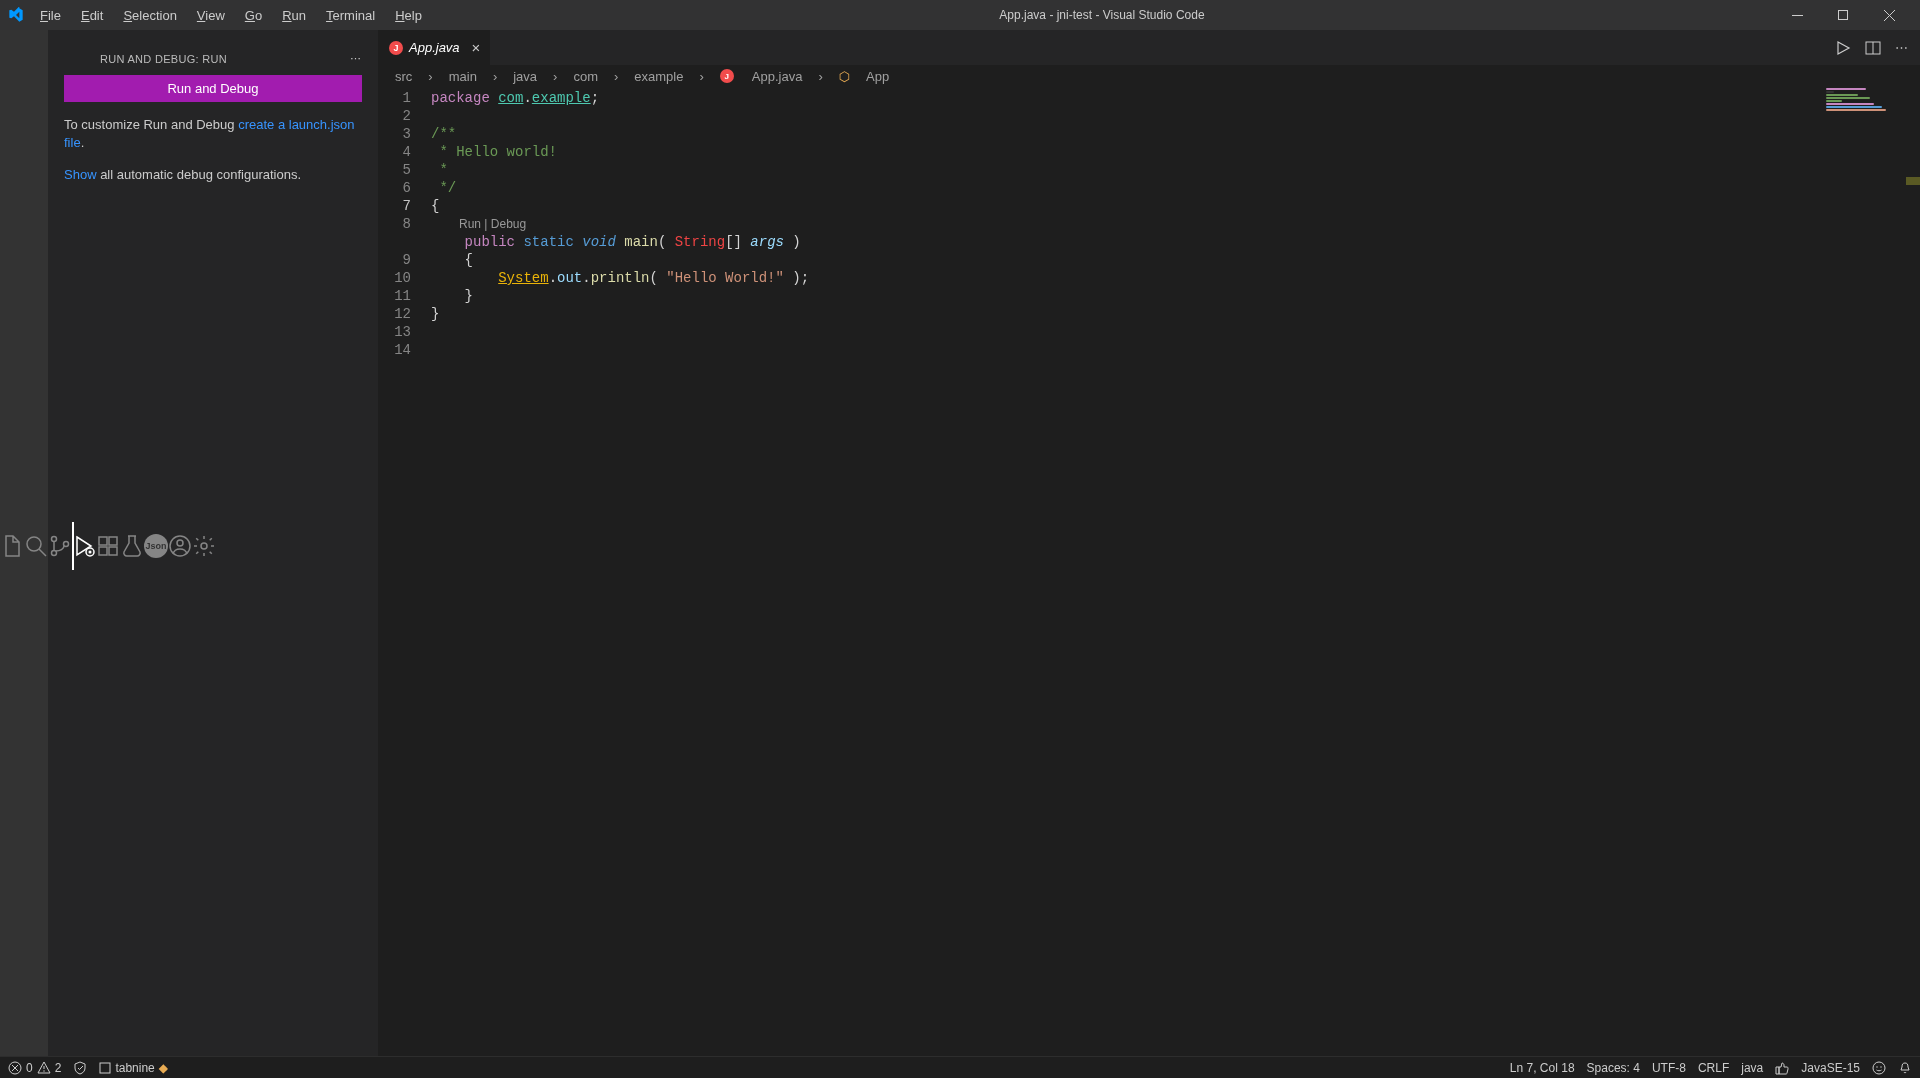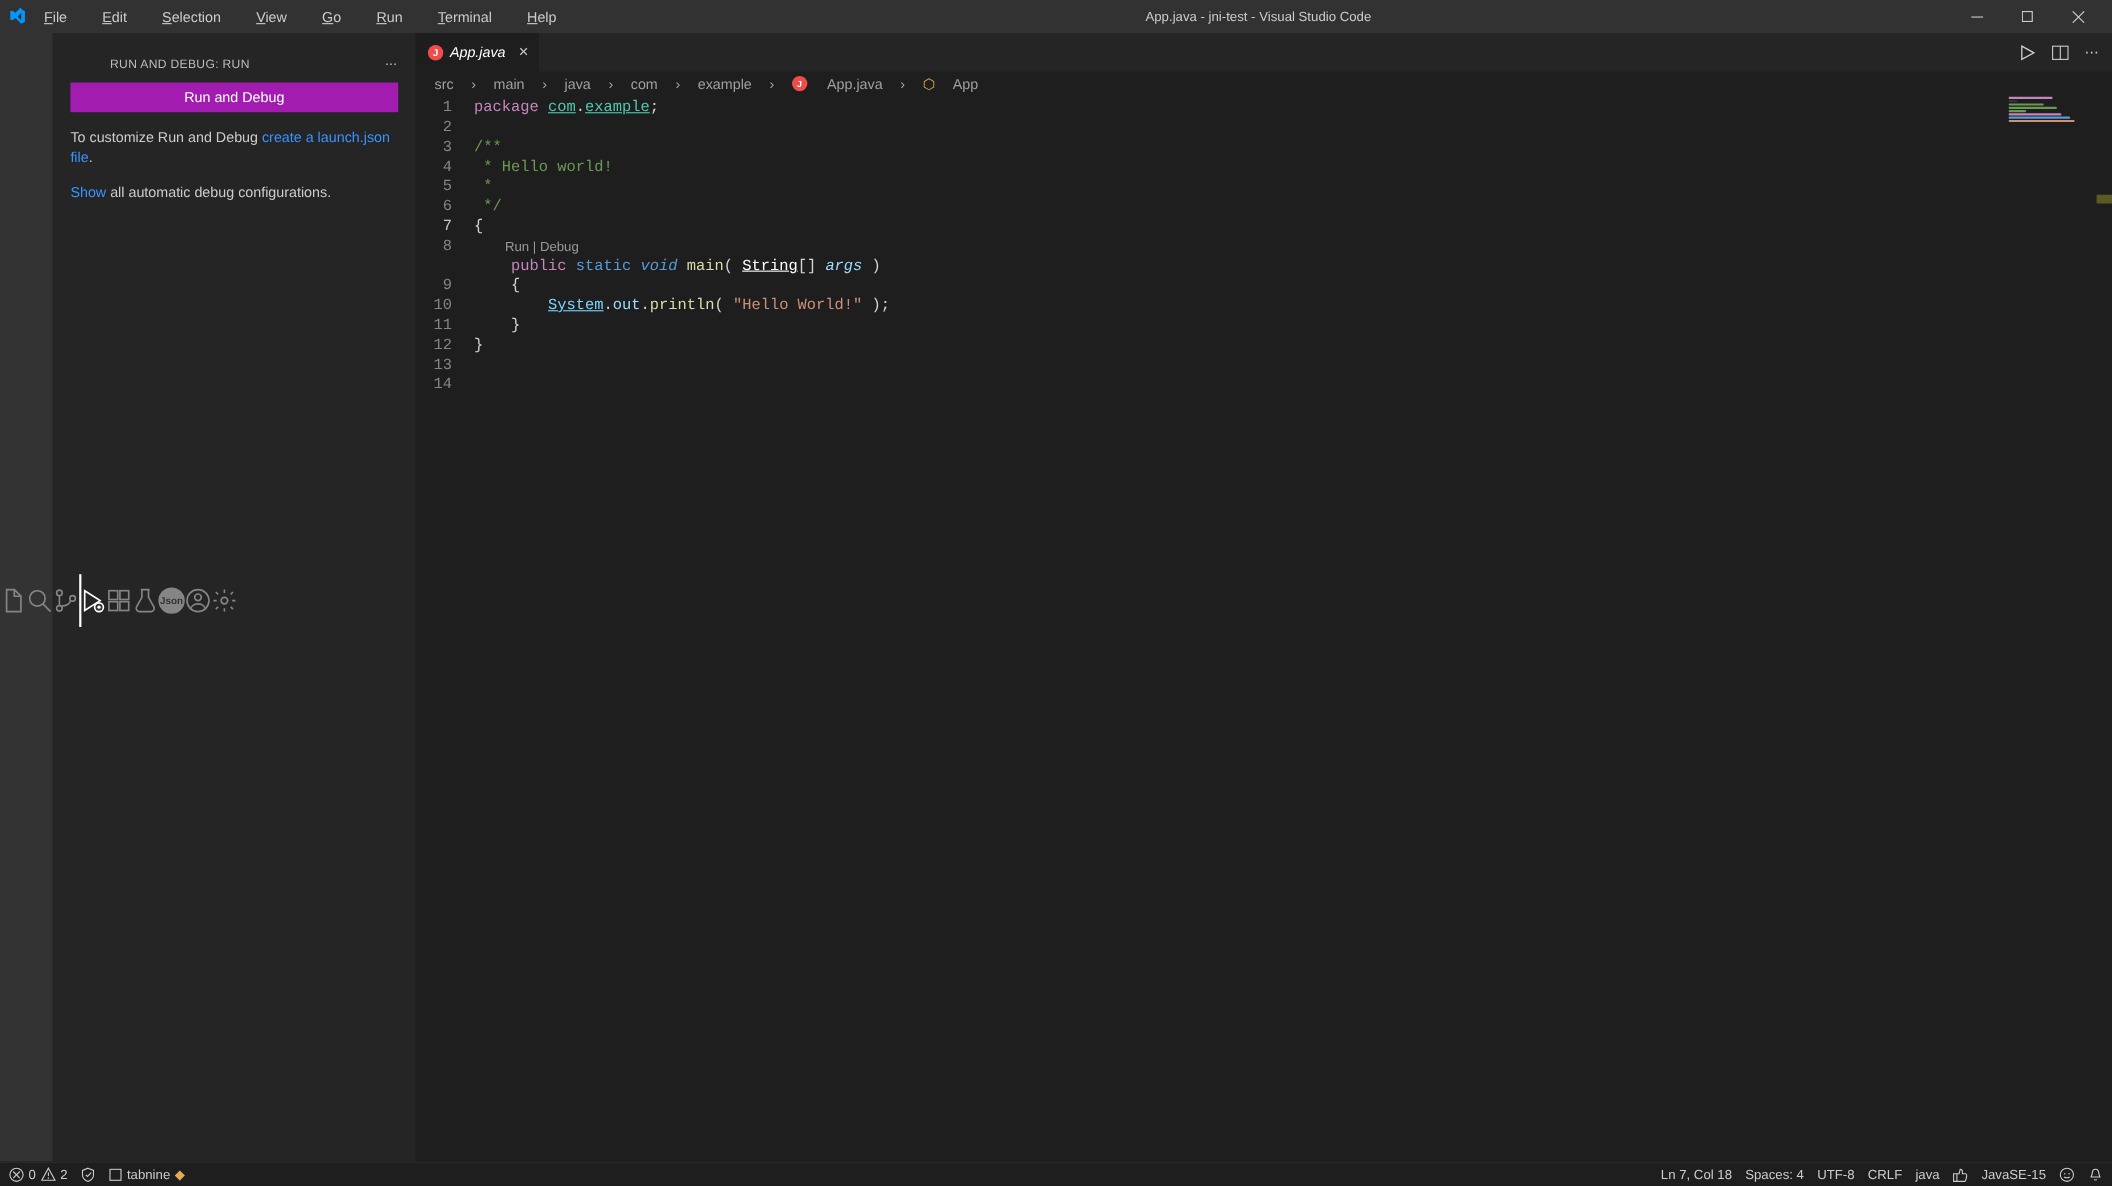--- a/index.html
+++ b/index.html
@@ -17,21 +17,21 @@
 
 .titlebar {
   height:30px;
   background:#323233;
   display:flex;
   align-items:center;
   padding:0 8px;
   -webkit-app-region:drag;
 }
 .app-icon { width:16px; height:16px; margin-right:8px; }
-.menubar { display:flex; gap:16px; }
+.menubar { display:flex; gap:4px; }
 .menubar-item {
   padding:4px 8px;
   color:#cccccc;
   cursor:pointer;
   border-radius:4px;
 }
 .menubar-item .mn { text-decoration:underline; }
 .title-center {
   flex:1;
   text-align:center;
@@ -198,23 +198,23 @@
 .code-line.hl { background:#333531; }
 .tok-key { color:#c586c0; }
 .tok-pkg { color:#4ec9b0; text-decoration:underline; text-decoration-color:#4ec9b0; }
 .tok-dot { color:#d4d4d4; }
 .tok-punc { color:#d4d4d4; }
 .tok-com { color:#6a9955; }
 .tok-cls { color:#4ec9b0; text-decoration:underline; }
 .tok-mod { color:#569cd6; }
 .tok-void { color:#569cd6; font-style:italic;}
 .tok-ident { color:#dcdcaa; }
-.tok-str-t { color:#ffffff; text-decoration:underline;}
+.tok-str-t { color:#ef4444; }
 .tok-arg { color:#9cdcfe; font-style:italic;}
-.tok-sys { color:#7dd3fc; text-decoration:underline;}
+.tok-sys { color:#eab308; text-decoration:underline;}
 .tok-field { color:#9cdcfe; }
 .tok-method { color:#dcdcaa; }
 .tok-str { color:#ce9178; }
 .codelens { color:#999999; font-size:12px; line-height:18px; padding-left:30px; height:18px;font-family:"Segoe UI",sans-serif;}
 
 .minimap {
   position:absolute;
   top:57px;
   right:14px;
   width:80px;

